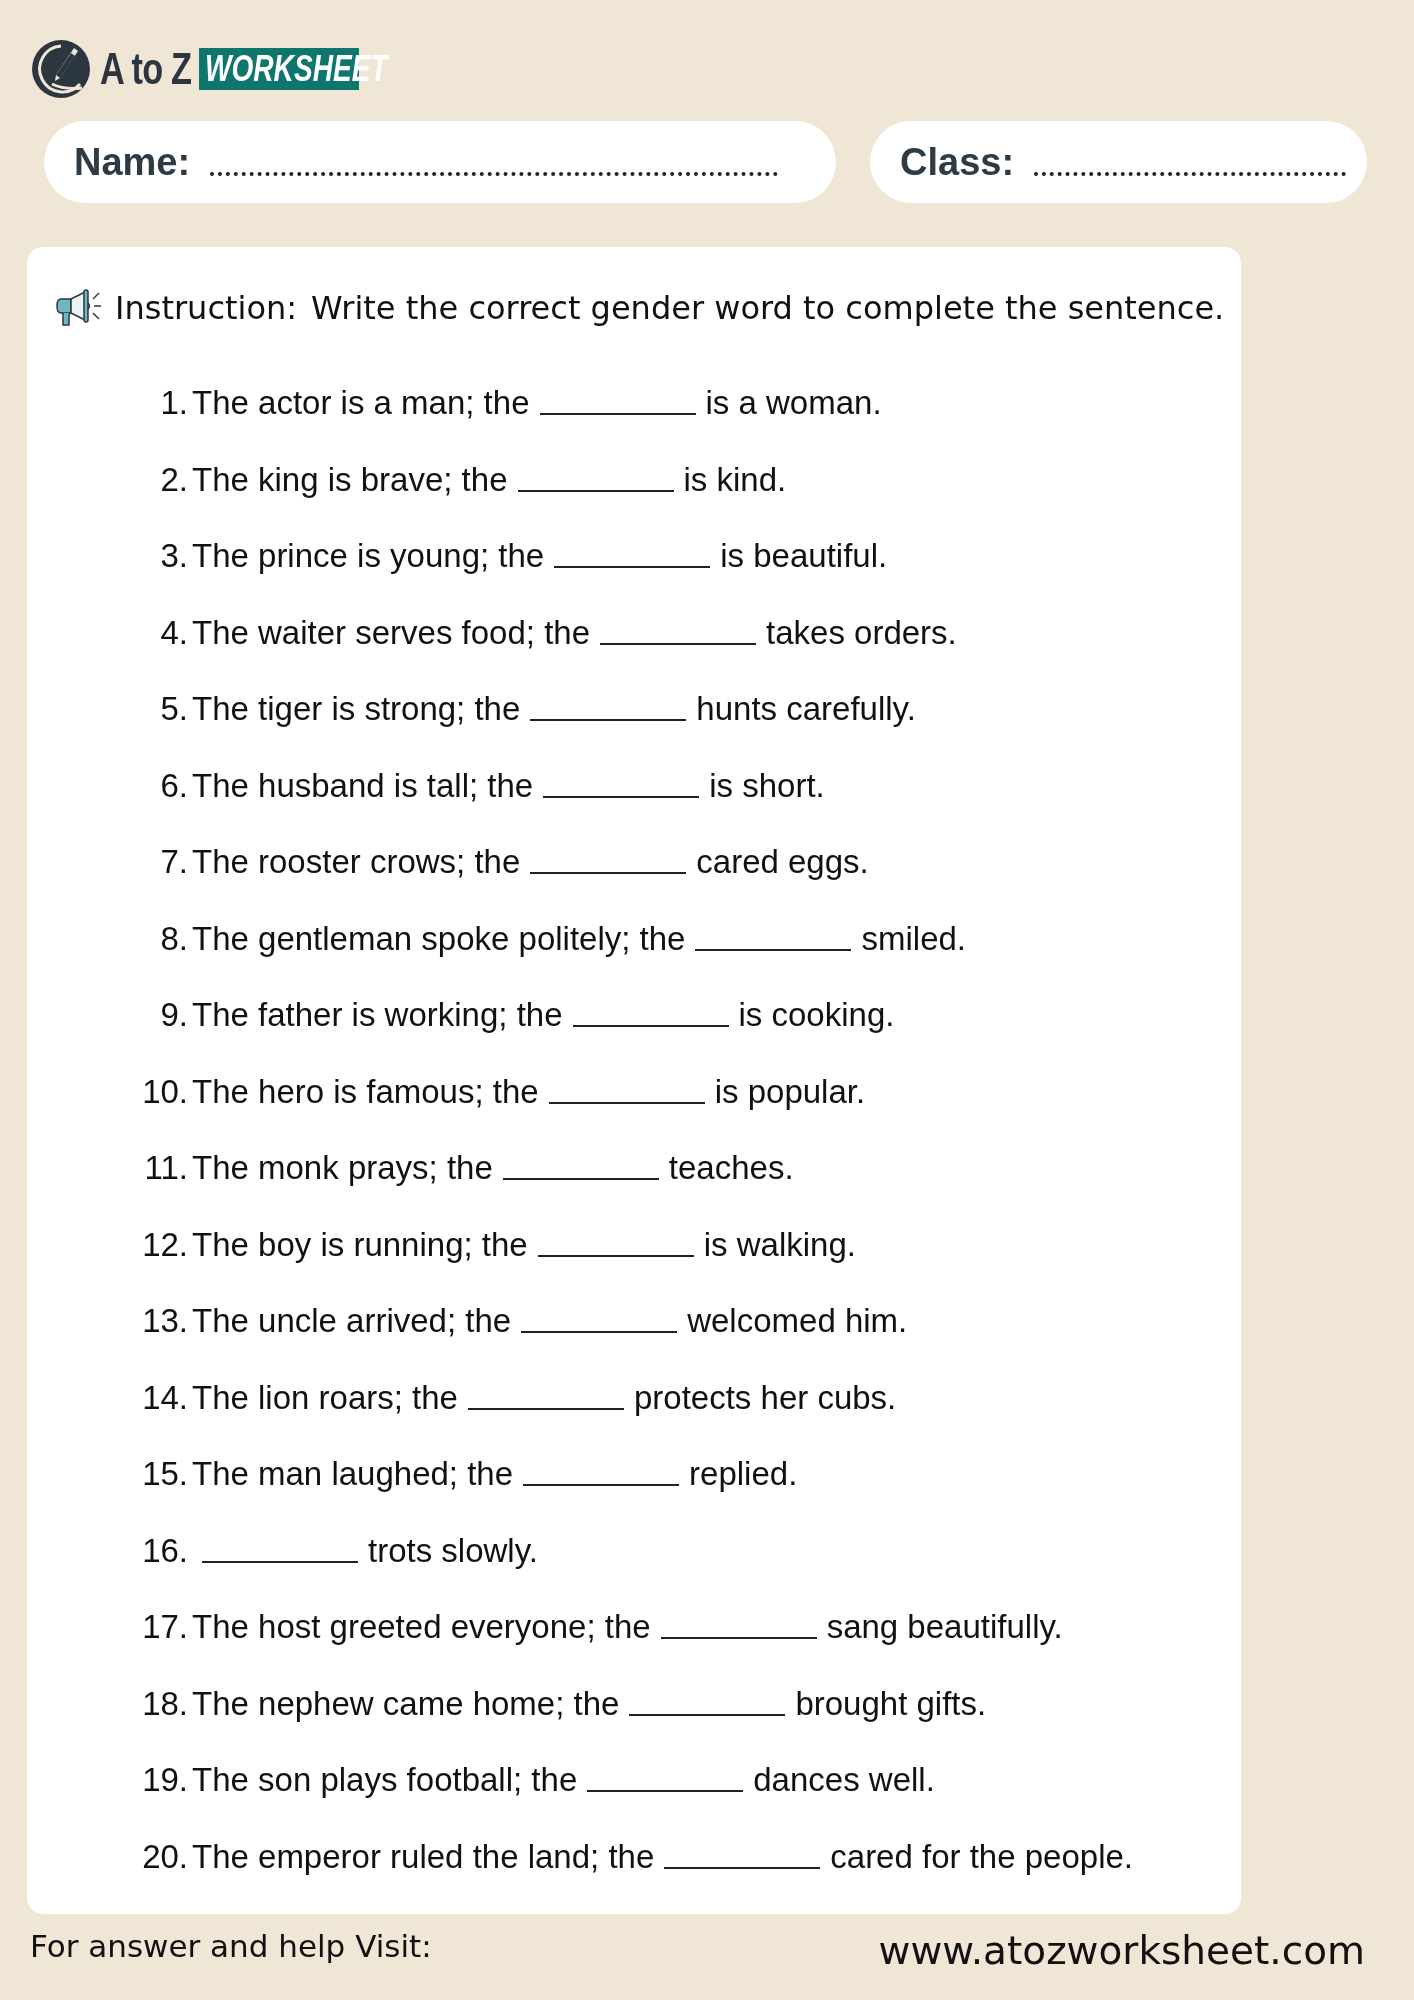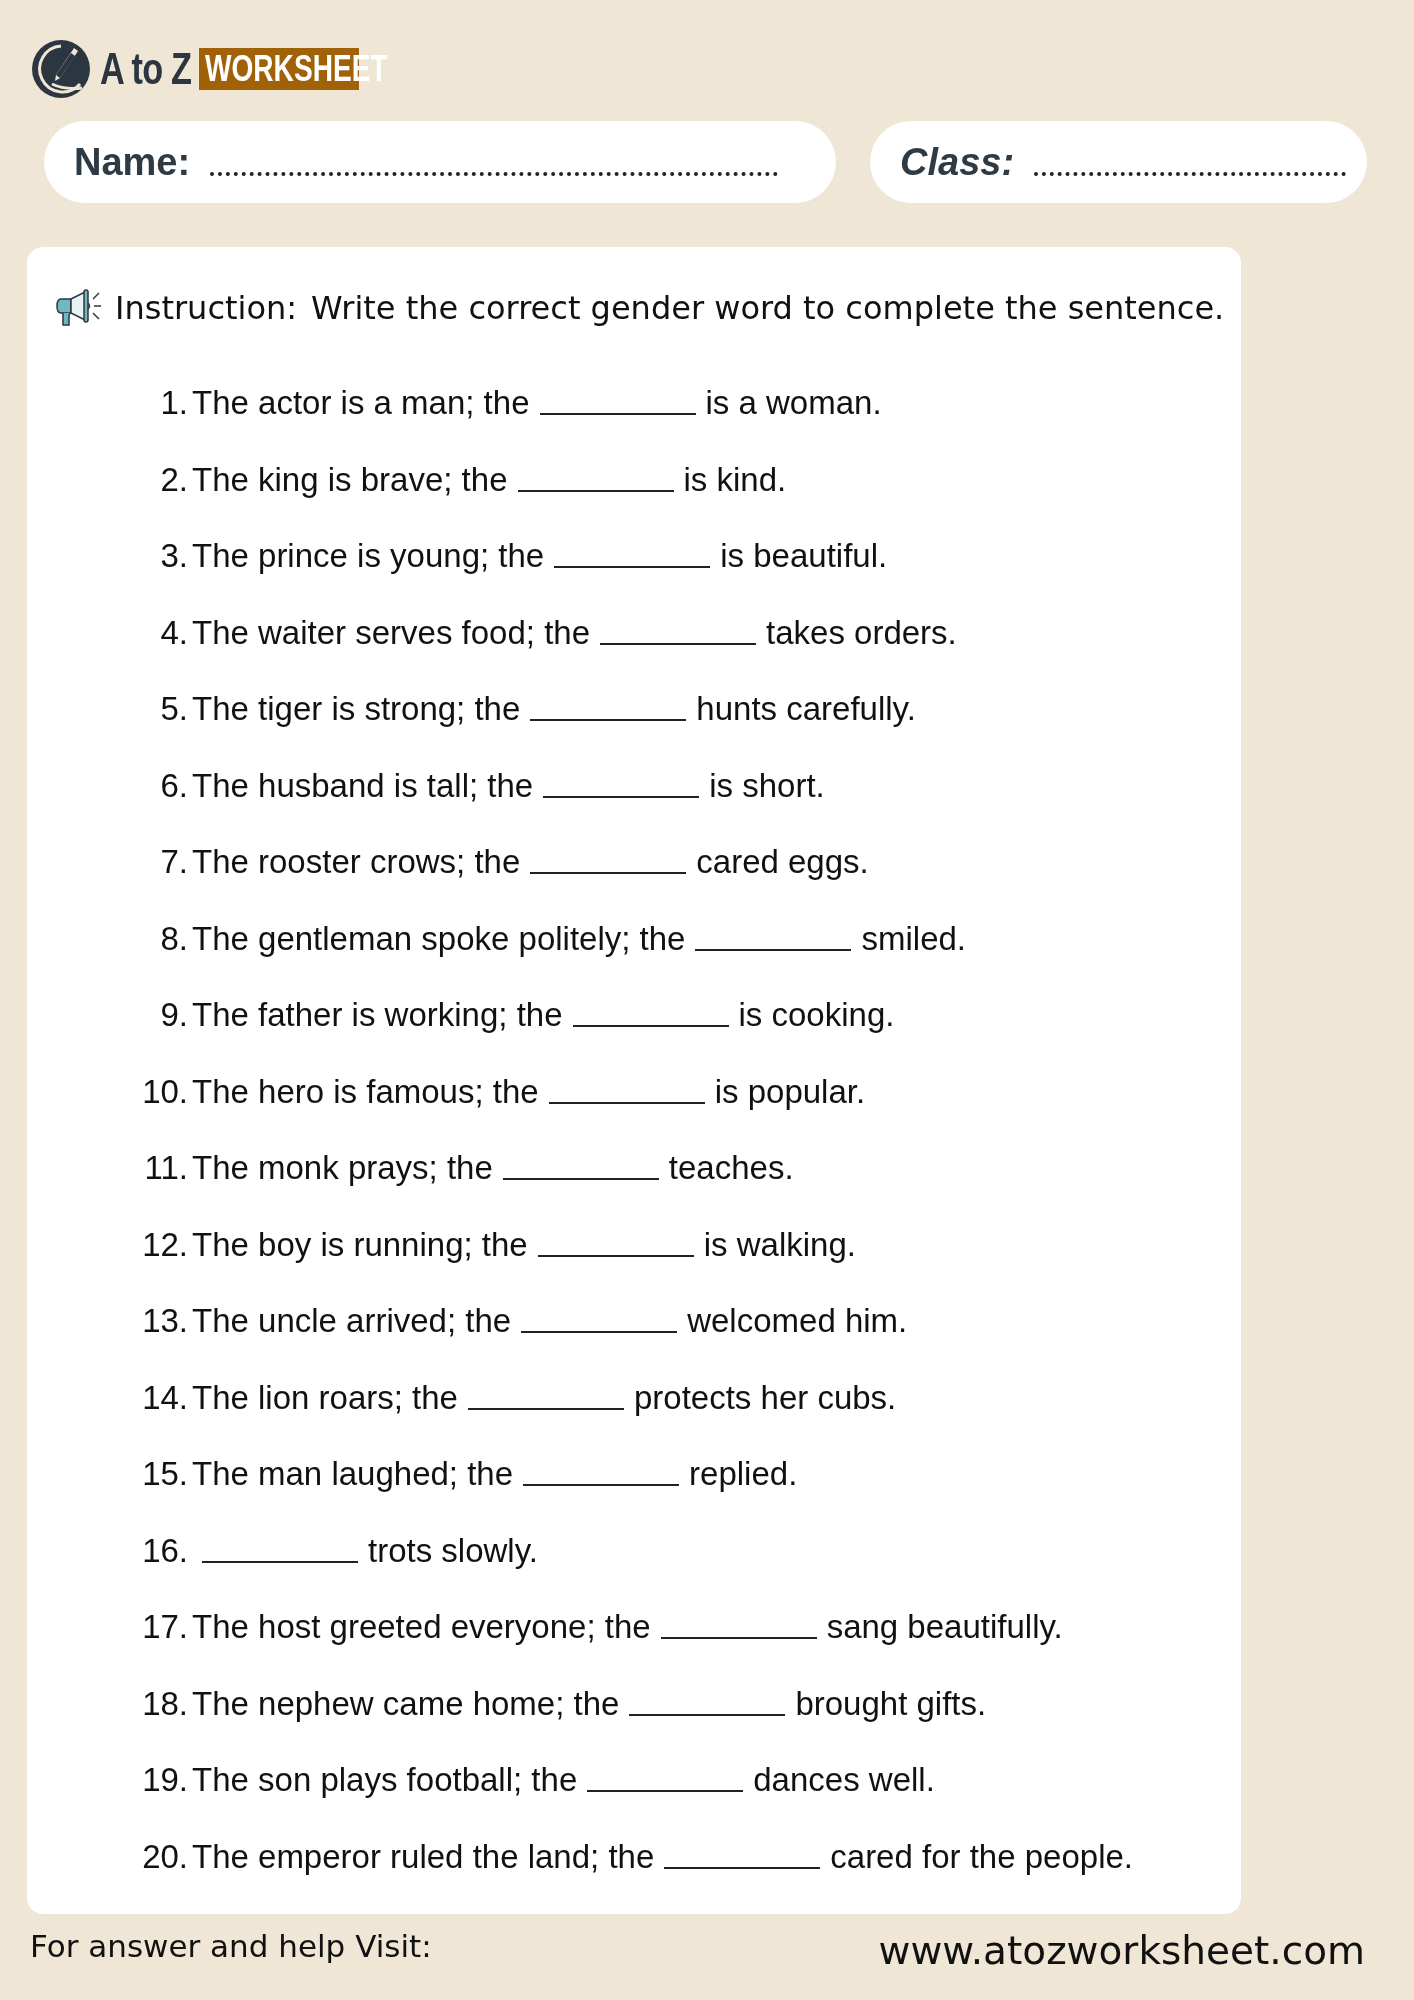--- a/index.html
+++ b/index.html
@@ -13,35 +13,35 @@
     }
     .header { position: absolute; left: 0; top: 0; width: 1414px; height: 120px; }
     .logo { position: absolute; left: 30px; top: 38px; height: 62px; display: flex; align-items: center; }
     .logo-icon { width: 62px; height: 62px; }
     .logo-atoz {
       font-family: "Liberation Sans", sans-serif; font-weight: 700; font-size: 44px;
       color: #2c3640; letter-spacing: -1px; margin-left: 8px; transform: scaleX(0.78);
       transform-origin: left center; display: inline-block; width: 95px; white-space: nowrap;
     }
     .logo-ws {
-      background: #a16207; color: #fff; font-family: "Liberation Sans", sans-serif;
+      background: #0f766e; color: #fff; font-family: "Liberation Sans", sans-serif;
       font-weight: 700; font-size: 36px; height: 42px; line-height: 42px;
-      padding: 0 6px; display: inline-block; margin-left: 4px;
+      padding: 0 6px; display: inline-block; margin-left: 4px; font-style: italic;
     }
     .logo-ws span { display: inline-block; transform: scaleX(0.78); transform-origin: left center; width: 148px; white-space: nowrap; }
     .page-title {
       position: absolute; right: 29px; top: 44px; font-size: 37px; font-weight: 500;
       color: #111; letter-spacing: 0.3px; font-family: "DejaVu Sans", sans-serif;
     }
     .field-box {
       position: absolute; top: 121px; height: 82px; background: #fff; border-radius: 41px;
       display: flex; align-items: center;
     }
     .field-name { left: 44px; width: 792px; }
-    .field-class { left: 870px; width: 497px; font-style: italic; }
+    .field-class { left: 870px; width: 497px; }
     .field-label {
       font-family: "Liberation Sans", sans-serif; font-weight: 700; font-size: 38px;
       color: #2e3a44; margin-left: 30px;
     }
     .field-line {
       flex: 0 0 auto; height: 0; border-bottom: 4px dotted #222; margin-left: 20px; margin-top: 24px;
     }
     .field-name .field-line { width: 568px; }
     .field-class .field-line { width: 312px; }
     .card {

